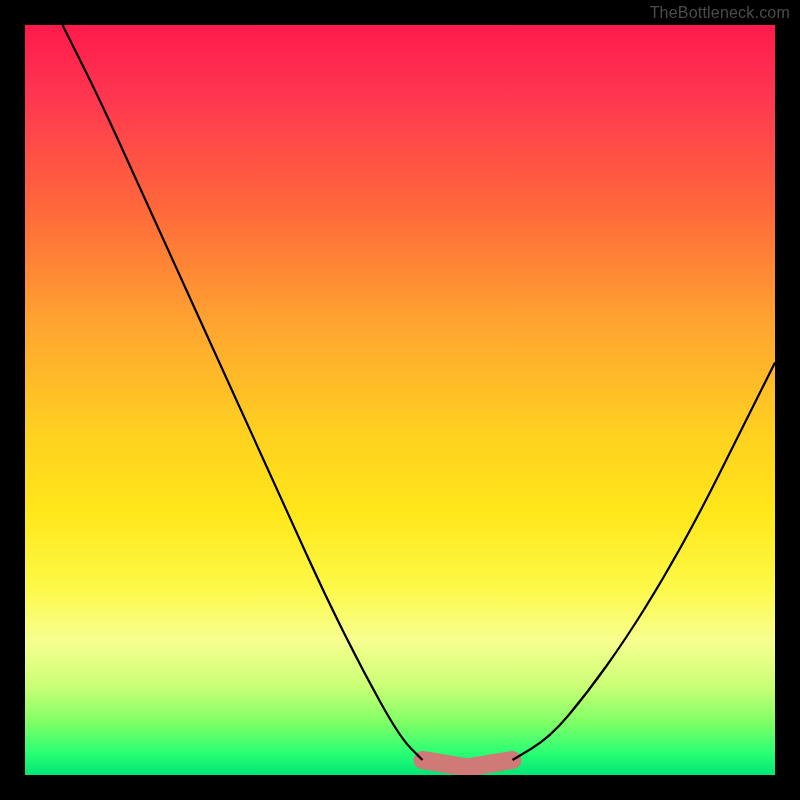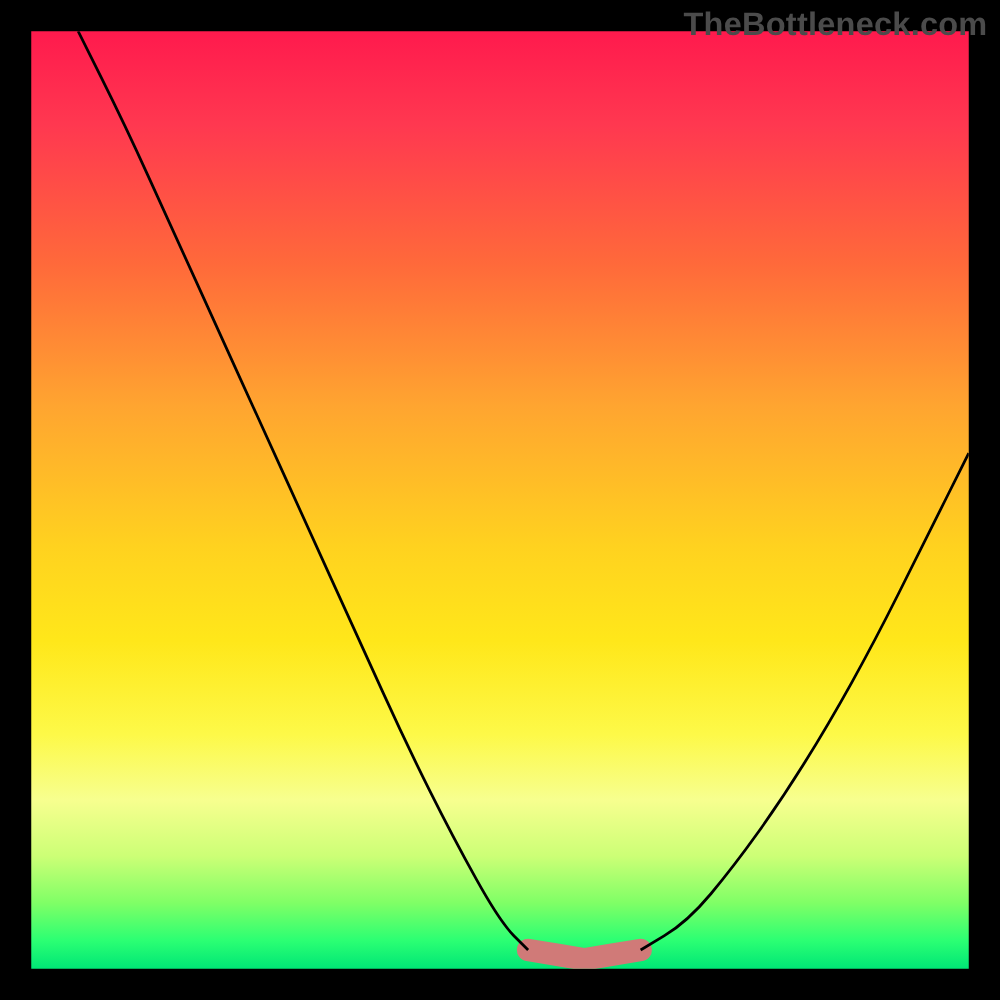--- a/index.html
+++ b/index.html
@@ -37,22 +37,22 @@
       #7fff66 93%,
       #2bff73 97%,
       #00e676 100%
     );
   }
   .watermark {
     position: absolute;
     top: 4px;
     right: 10px;
     color: #4b4b4b;
-    font-size: 26px;
-    font-weight: 700;
+    font-size: 16px;
+    font-weight: 400;
     letter-spacing: 0.2px;
   }
   svg.curve {
     position: absolute;
     left: 0; top: 0;
     width: 750px; height: 750px;
   }
   .valley-band {
     stroke: #d07a78;
     stroke-width: 18;

